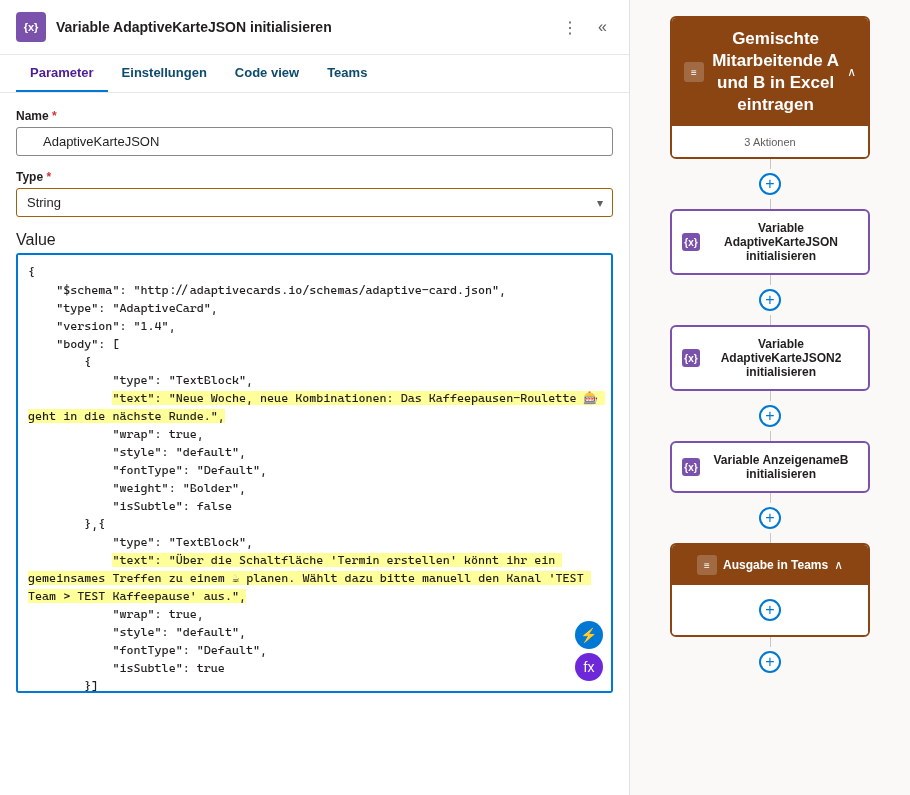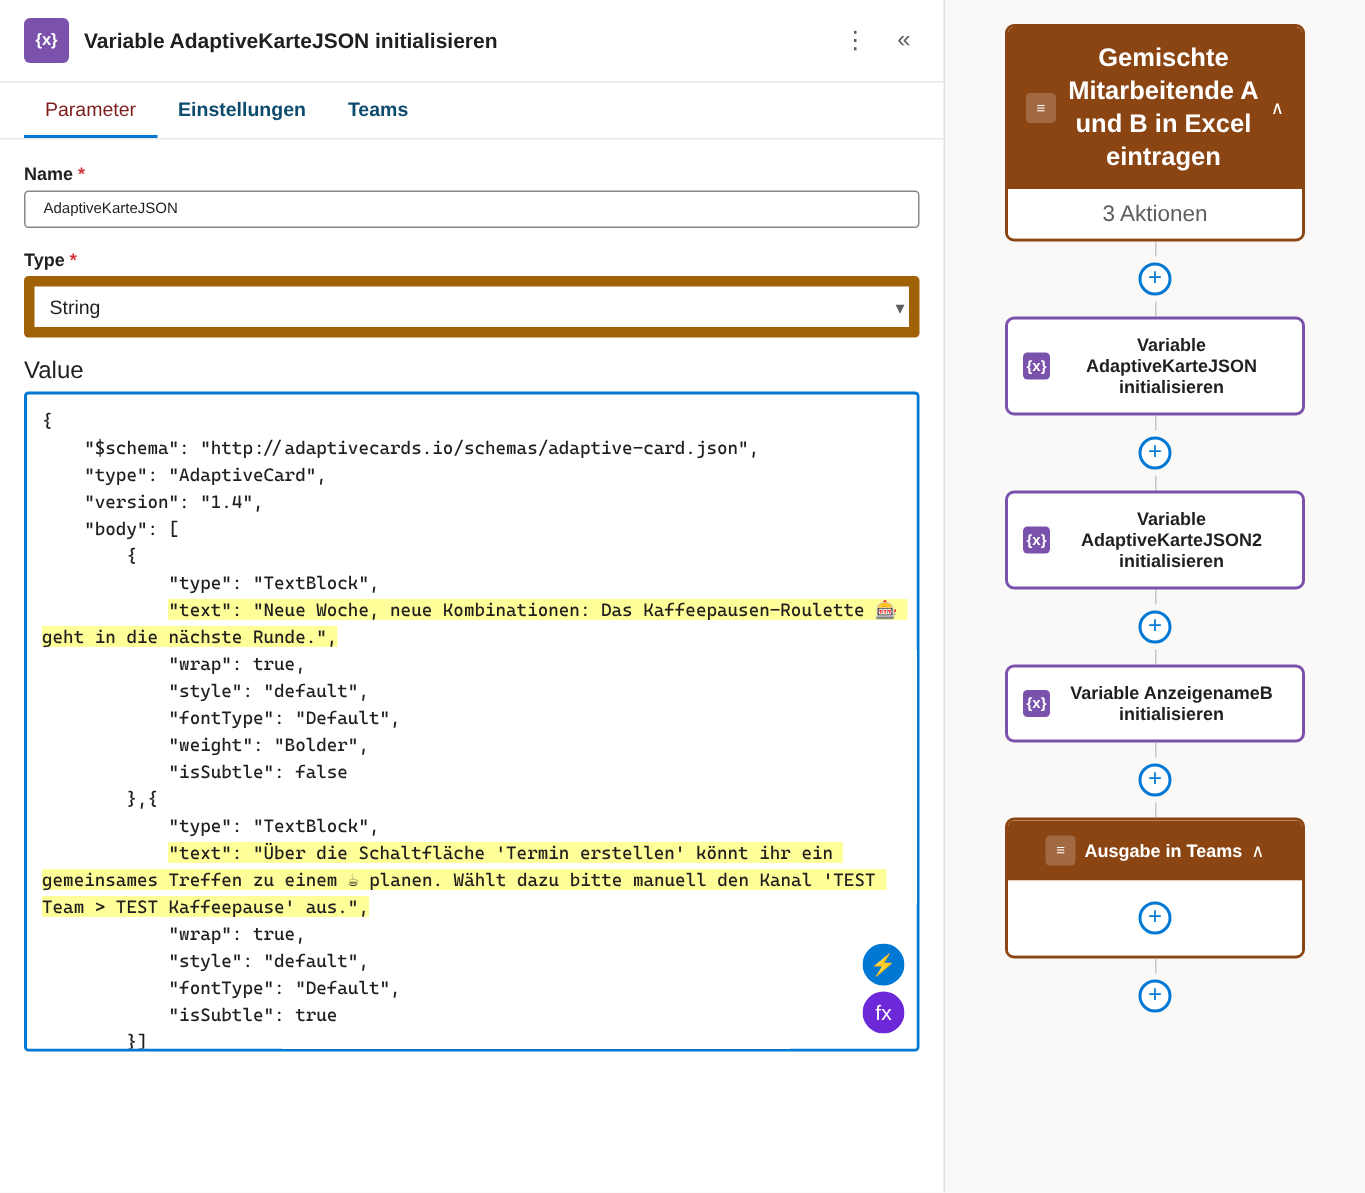--- a/index.html
+++ b/index.html
@@ -81,23 +81,23 @@
       padding: 10px 14px;
       font-size: 13px;
       color: #0c4a6e;
       cursor: pointer;
       border-bottom: 2px solid transparent;
       white-space: nowrap;
       font-weight: bold;
     }
 
     .tab.active {
-      color: #7f1d1d;
+      color: #4c1d95;
       border-bottom: 2px solid #0078d4;
-      font-weight: 400;
+      font-weight: 700;
     }
 
     
     .form-area {
       padding: 16px 16px;
       flex: 1;
       overflow-y: auto;
     }
 
     .field-label {
@@ -107,39 +107,39 @@
       font-weight: 700;
     }
 
     .field-required::after {
       content: ' *';
       color: #d13438;
     }
 
     .text-input {
       width: 100%;
-      padding: 6px 12px;
+      padding: 6px 26px;
       border: 1px solid #8a8886;
       border-radius: 3px;
-      font-size: 10px;
+      font-size: 13px;
       color: #201f1e;
       outline: none;
       background: #fff;
       margin-bottom: 14px;
     }
 
     .select-wrapper {
       position: relative;
       margin-bottom: 14px;
     }
 
     .select-input {
       width: 100%;
       padding: 6px 30px 6px 10px;
-      border: 7px solid #a16207;
+      border: 1px solid #a16207;
       border-radius: 3px;
       font-size: 13px;
       color: #201f1e;
       outline: none;
       background: #fff;
       appearance: none;
       cursor: pointer;
     }
 
     .select-chevron {
@@ -326,21 +326,21 @@
       line-height: 1.3;
     }
 
     .top-group-body {
       background: #fff;
       padding: 8px 12px;
       text-align: center;
     }
 
     .top-group-actions {
-      font-size: 15px;
+      font-size: 11px;
       color: #605e5c;
     }
 
     .bottom-group {
       width: 200px;
       border: 2px solid #8B4513;
       border-radius: 6px;
       overflow: hidden;
     }
 
@@ -396,20 +396,21 @@
     <span class="panel-title">Variable AdaptiveKarteJSON initialisieren</span>
     <div class="panel-header-actions">
       <button class="header-btn">⋮</button>
       <button class="header-btn">«</button>
     </div>
   </div>
 
   <div class="tabs">
     <div class="tab active">Parameter</div>
     <div class="tab">Einstellungen</div>
+    <div class="tab">Code view</div>
     <div class="tab">Teams</div>
   </div>
 
   <div class="form-area">
     
     <div class="field-label field-required">Name</div>
     <input class="text-input" type="text" value="AdaptiveKarteJSON" style="">
 
     
     <div class="field-label field-required">Type</div>

